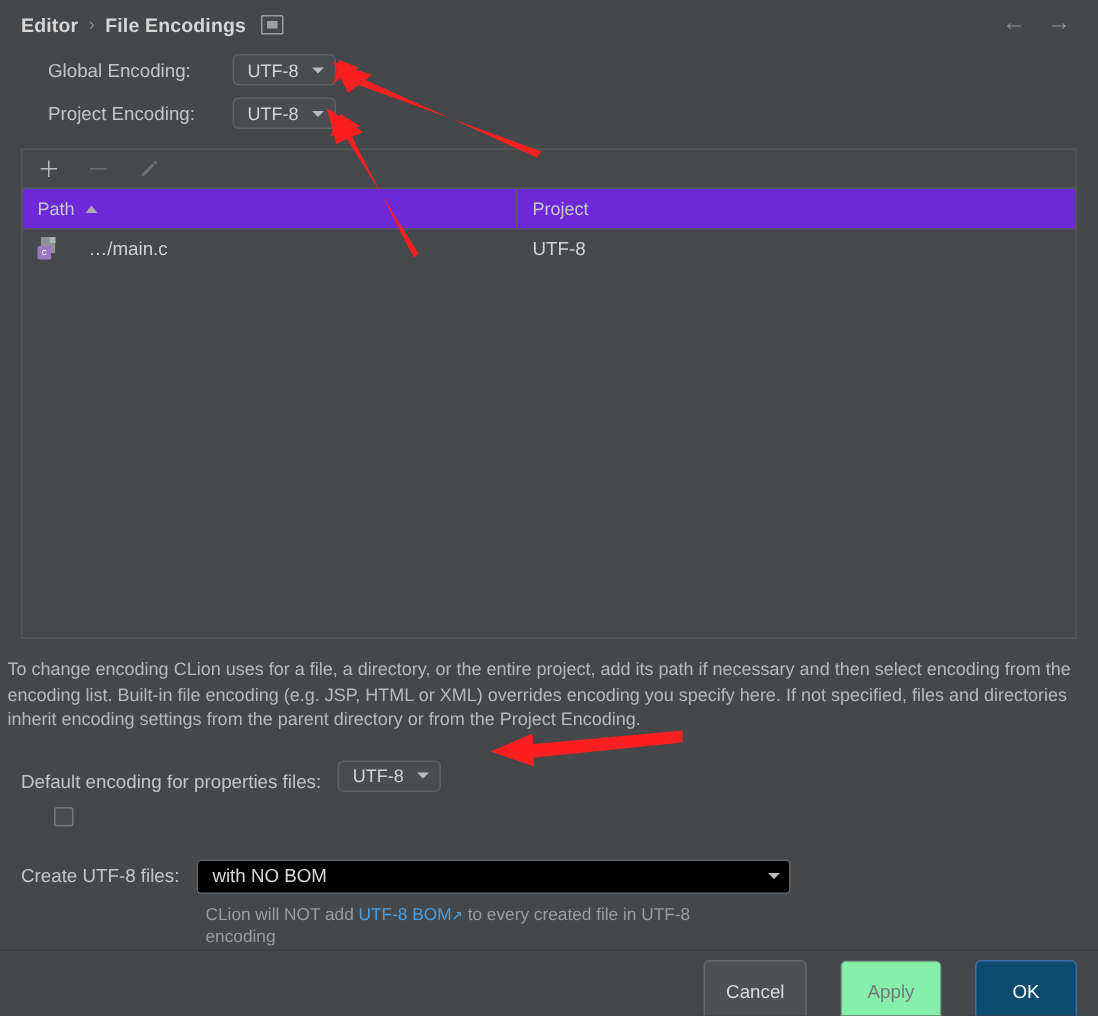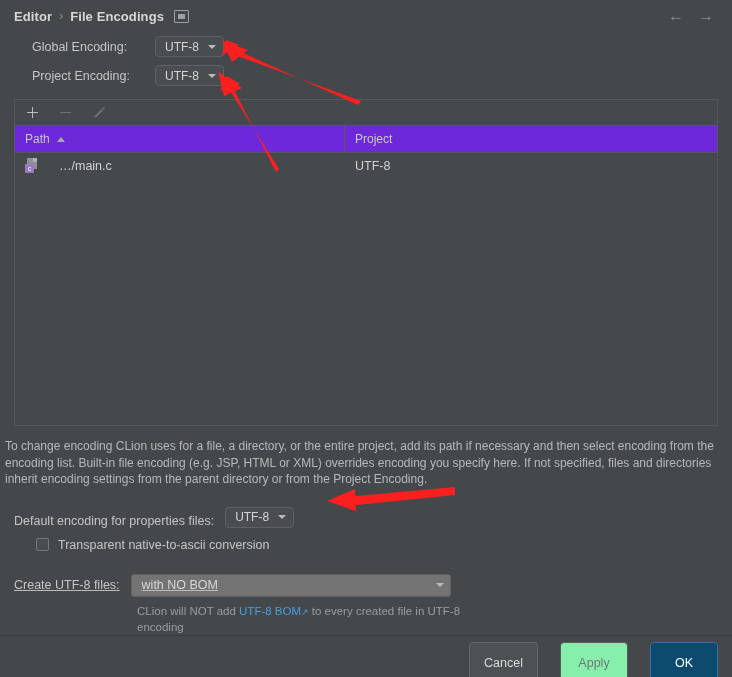--- a/index.html
+++ b/index.html
@@ -262,33 +262,32 @@
     flex: none;
   }
   .cb-label { font-size: 12.5px; color: #c3c5c7; }
 
   
   .bom-row {
     display: flex;
     align-items: center;
     margin: 22px 0 0 14px;
     flex: none;
-    text-decoration: underline;
   }
   .bom-label {
     font-size: 12.5px;
     color: #c3c5c7;
     margin-right: 11px;
   }
   .combo-wide {
-    width: 320px;
+    width: 396px;
     height: 23px;
     border: 1px solid #5e6265;
     border-radius: 3px;
-    background: #737373;
+    background: #000000;
     display: flex;
     align-items: center;
     justify-content: space-between;
     padding: 0 6px 0 10px;
     box-sizing: border-box;
   }
   .combo-wide .val { font-size: 12.5px; color: #d5d7d9; }
   .bom-note {
     margin: 7px 0 0 137px;
     font-size: 11.5px;
@@ -422,21 +421,20 @@
   <div class="props-row">
     <span class="props-label">Default encoding for properties files:</span>
     <span class="combo-small">
       <span class="val">UTF-8</span>
       <span class="tri-down"></span>
     </span>
   </div>
 
   <div class="cb-row">
     <span class="checkbox"></span>
-    <span class="cb-label">Transparent native-to-ascii conversion</span>
   </div>
 
   <div class="bom-row">
     <span class="bom-label">Create UTF-8 files:</span>
     <span class="combo-wide">
       <span class="val">with NO BOM</span>
       <span class="tri-down"></span>
     </span>
   </div>
 

